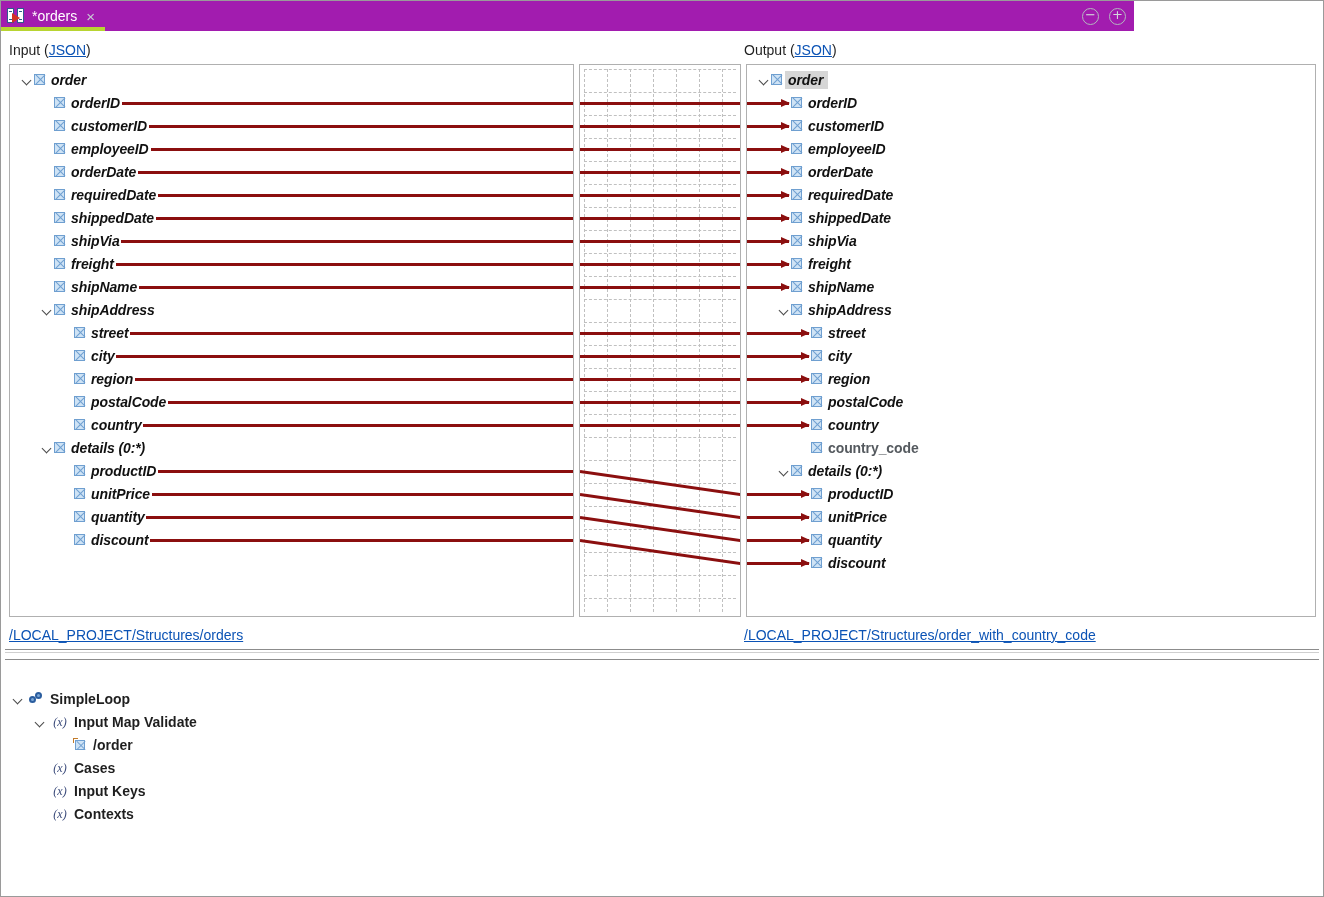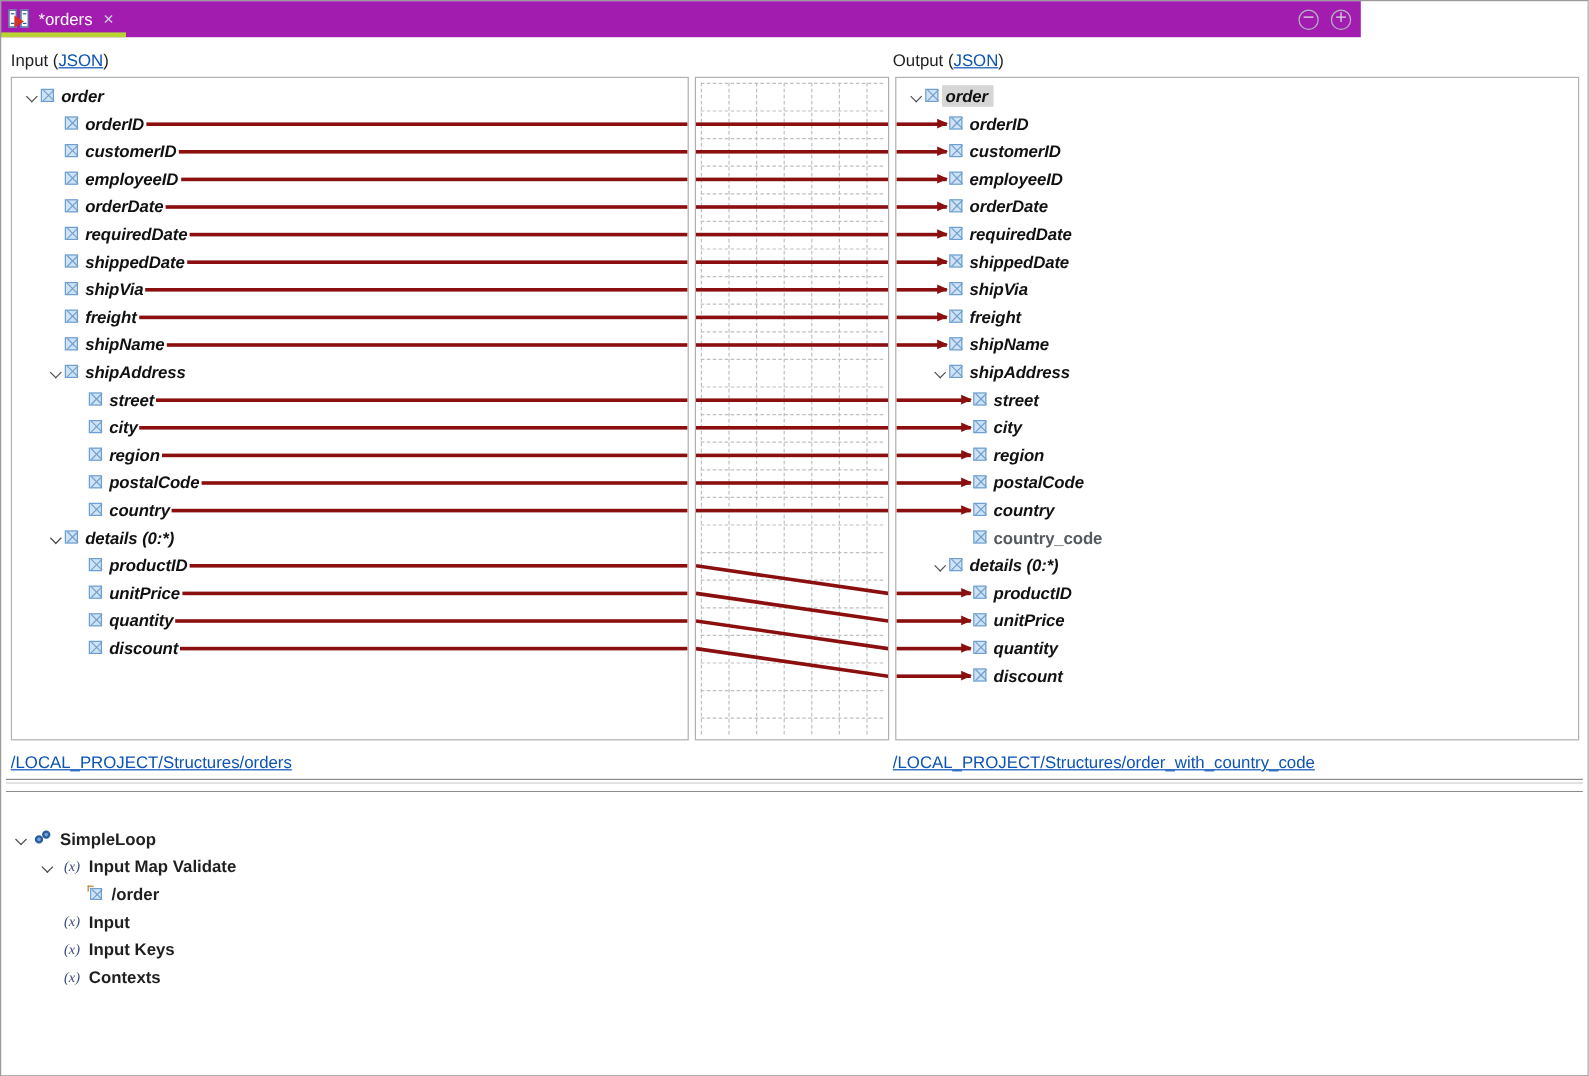--- a/index.html
+++ b/index.html
@@ -646,21 +646,21 @@
         <span class="twisty empty" style="margin-right: 4px;"></span>
         <span class="ic-order">
           <span class="sq"></span>
           <span class="tick"></span>
         </span>
         <span class="lbl">/order</span>
       </div>
       <div class="brow" style="top: 69px; left: 32px;">
         <span class="twisty empty" style="margin-right: 4px;"></span>
         <span class="ic-fx">(x)</span>
-        <span class="lbl">Input</span>
+        <span class="lbl">Cases</span>
       </div>
       <div class="brow" style="top: 92px; left: 32px;">
         <span class="twisty empty" style="margin-right: 4px;"></span>
         <span class="ic-fx">(x)</span>
         <span class="lbl">Input Keys</span>
       </div>
       <div class="brow" style="top: 115px; left: 32px;">
         <span class="twisty empty" style="margin-right: 4px;"></span>
         <span class="ic-fx">(x)</span>
         <span class="lbl">Contexts</span>

